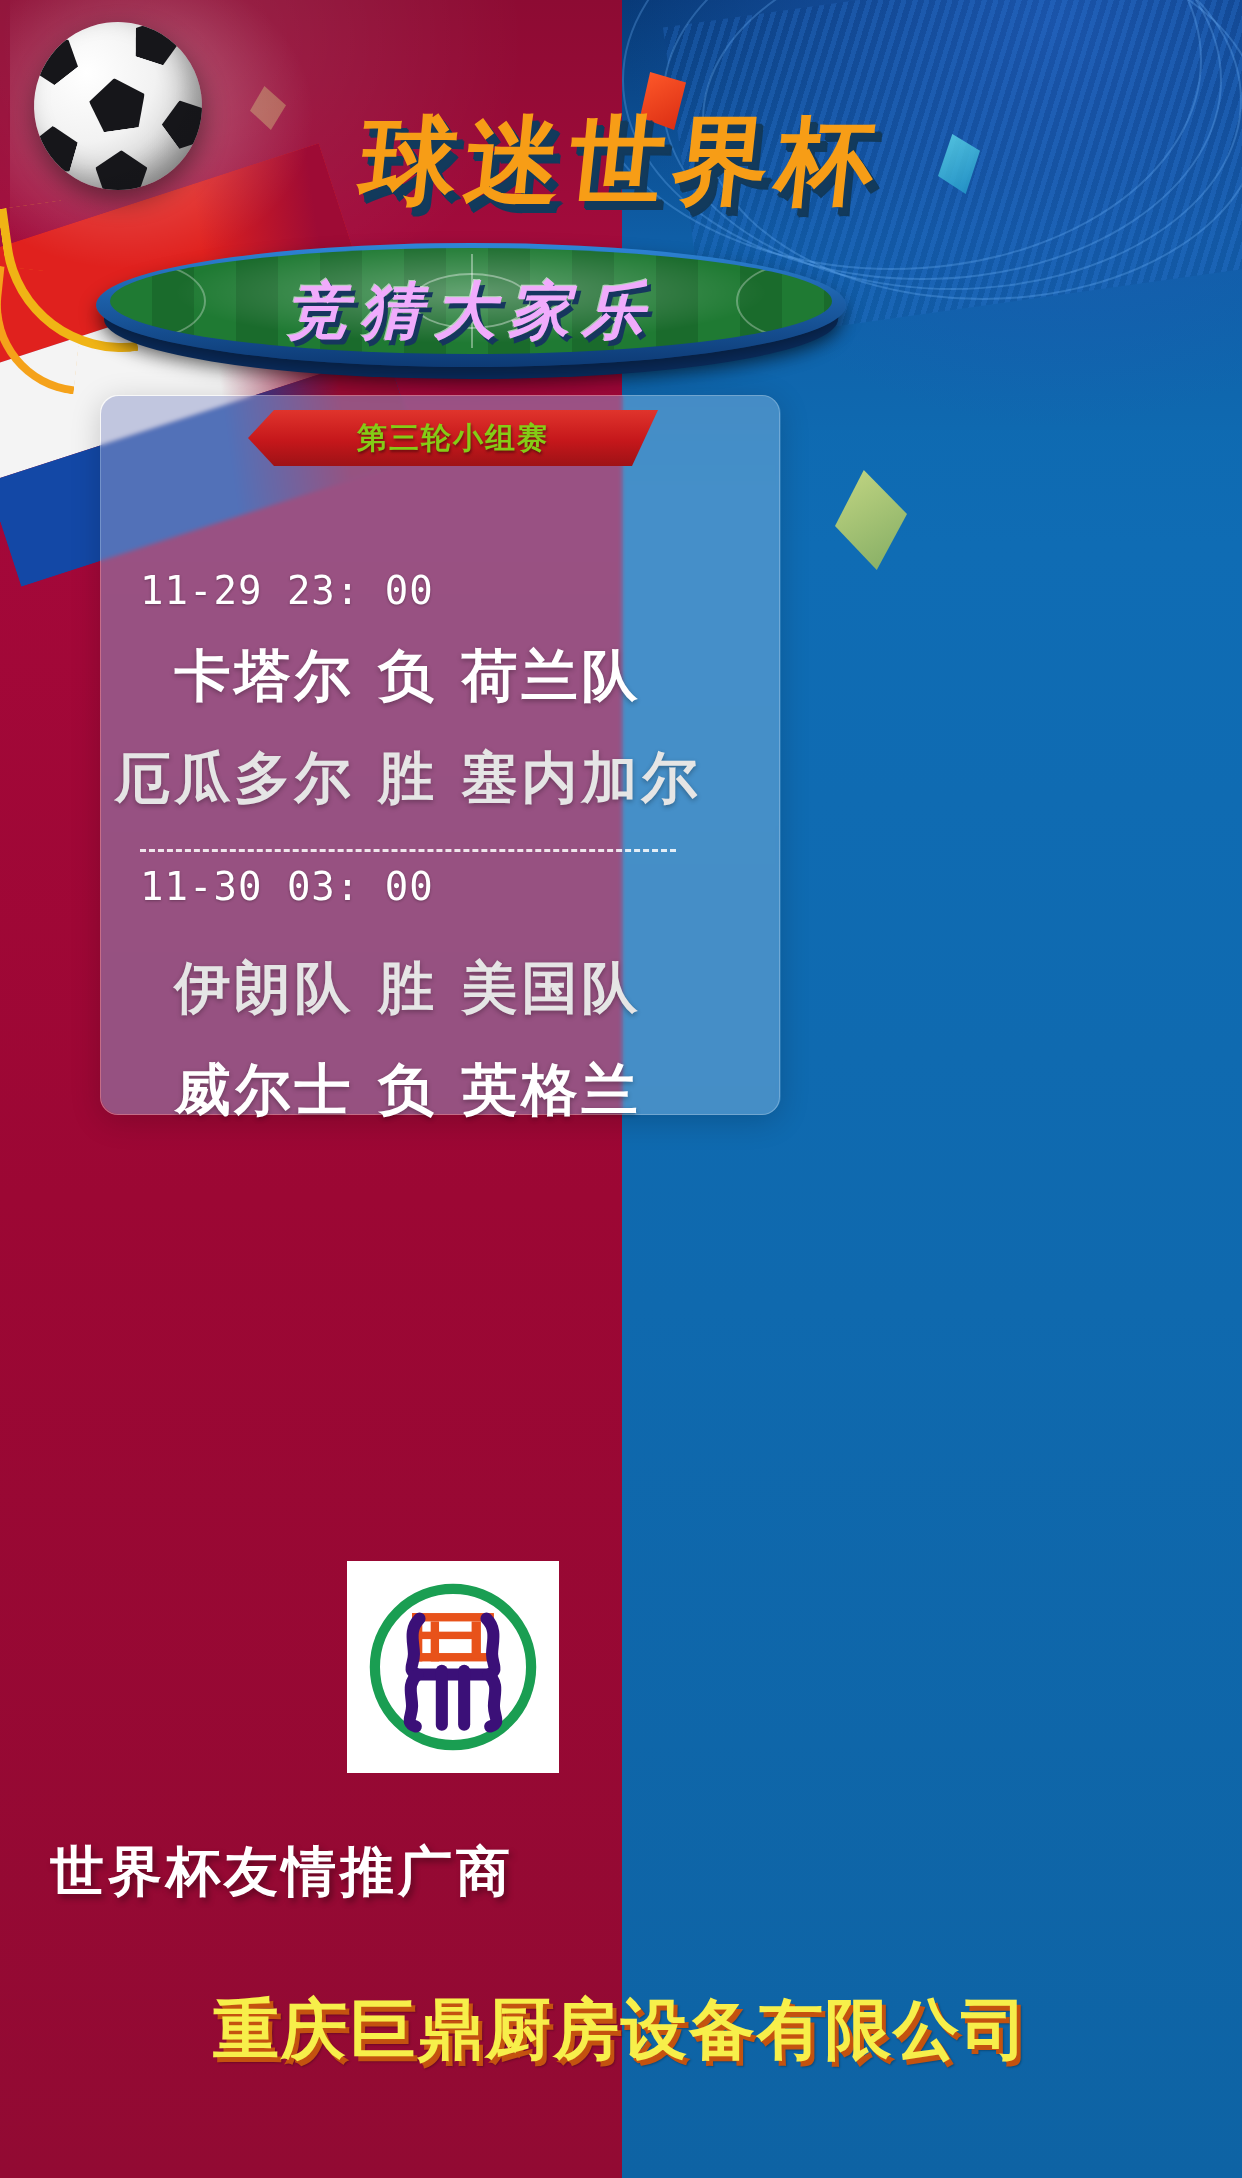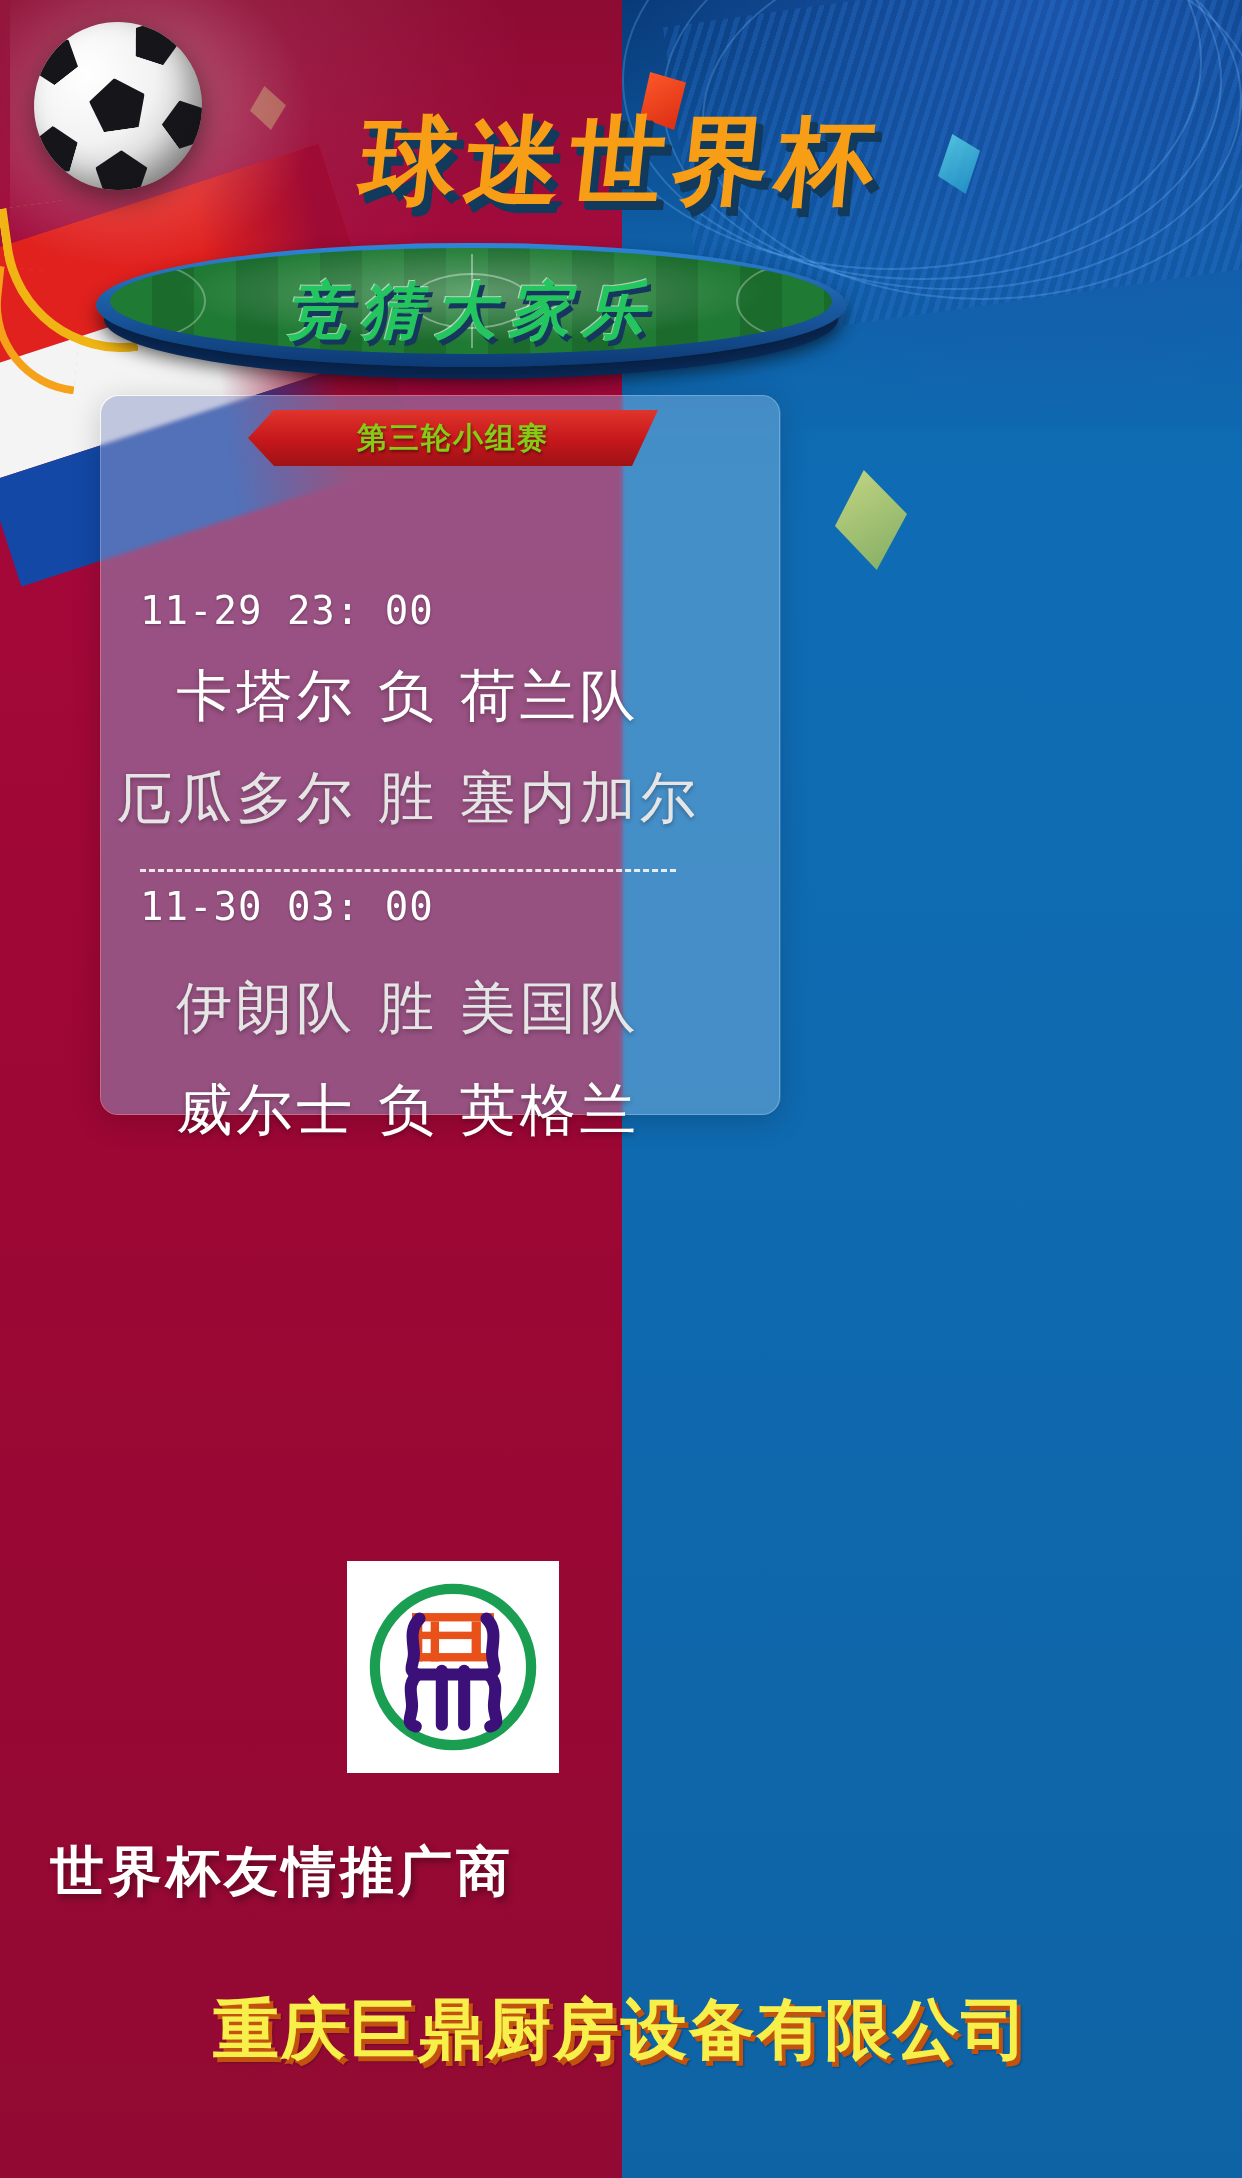--- a/index.html
+++ b/index.html
@@ -207,21 +207,21 @@
     border:2px solid rgba(255,255,255,.30); border-radius:50%;
   }
   .pitch-arc-r {
     position:absolute; right:-34px; top:14px; width:130px; height:78px;
     border:2px solid rgba(255,255,255,.30); border-radius:50%;
   }
   .oval-title {
     position:absolute; left:0; top:26px; width:750px;
     text-align:center;
     font-size:62px; font-weight:bold; letter-spacing:12px;
-    color:#22c55e;
+    color:#f0abfc;
     font-family:"DejaVu Sans","Liberation Sans",sans-serif;
     text-shadow:4px 5px 0 #16365e, -1px -1px 0 rgba(255,255,255,.6);
     font-style:italic;
   }
 
   
   .card {
     position:absolute; left:100px; top:395px; width:680px; height:720px;
     border-radius:18px;
     background:rgba(255,255,255,.16);
@@ -256,32 +256,32 @@
   }
   .round-label {
     position:absolute; left:248px; top:410px; width:410px; height:56px;
     display:flex; align-items:center; justify-content:center;
     color:#84cc16; font-size:30px; font-weight:bold; letter-spacing:2px;
     font-family:"DejaVu Sans","Liberation Sans",sans-serif;
     text-shadow:1px 2px 3px rgba(0,0,0,.45);
   }
 
   
-  .list { position:absolute; left:100px; top:478px; width:616px; }
+  .list { position:absolute; left:100px; top:458px; width:616px; }
   .date-row {
     padding-left:40px;
     color:#ffffff;
     font-size:39px; letter-spacing:1px;
     font-family:"DejaVu Sans Mono","Liberation Mono",monospace;
     margin-top:10px;
     text-shadow:0 1px 3px rgba(0,0,0,.30);
   }
   .match-row {
     text-align:center;
-    font-size:56px; font-weight:400; letter-spacing:4px;
+    font-size:56px; font-weight:700; letter-spacing:4px;
     font-family:"DejaVu Sans","Liberation Sans",sans-serif;
     margin-top:26px;
     text-shadow:0 2px 5px rgba(0,0,0,.30);
   }
   .match-row.white  { color:#ffffff; }
   .match-row.yellow { color:#e5e5e5; }
   .divider {
     margin:32px 40px 0 40px;
     border-top:3px dashed rgba(255,255,255,.85);
     height:0;

